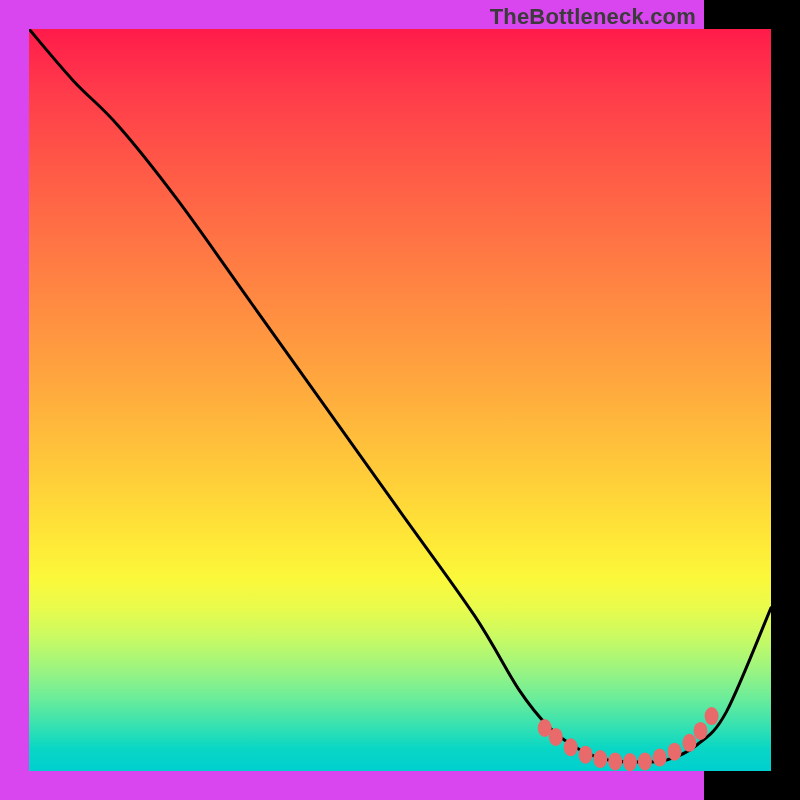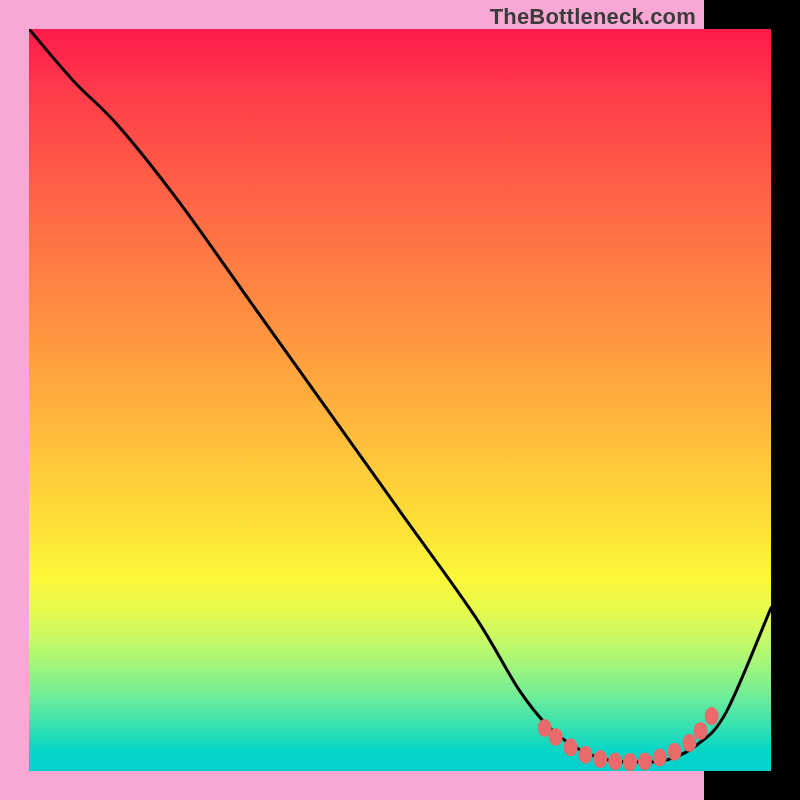--- a/index.html
+++ b/index.html
@@ -8,21 +8,21 @@
     width: 800px;
     height: 800px;
     background: #000;
     overflow: hidden;
     font-family: Arial, Helvetica, sans-serif;
   }
   .frame {
     position: relative;
     width: 704px;
     height: 800px;
-    background: #f9a8d4;
+    background: #d946ef;
   }
   .watermark {
     position: absolute;
     top: 4px;
     right: 8px;
     color: #3b3b3b;
     font-size: 22px;
     font-weight: 600;
     letter-spacing: 0.2px;
     user-select: none;

